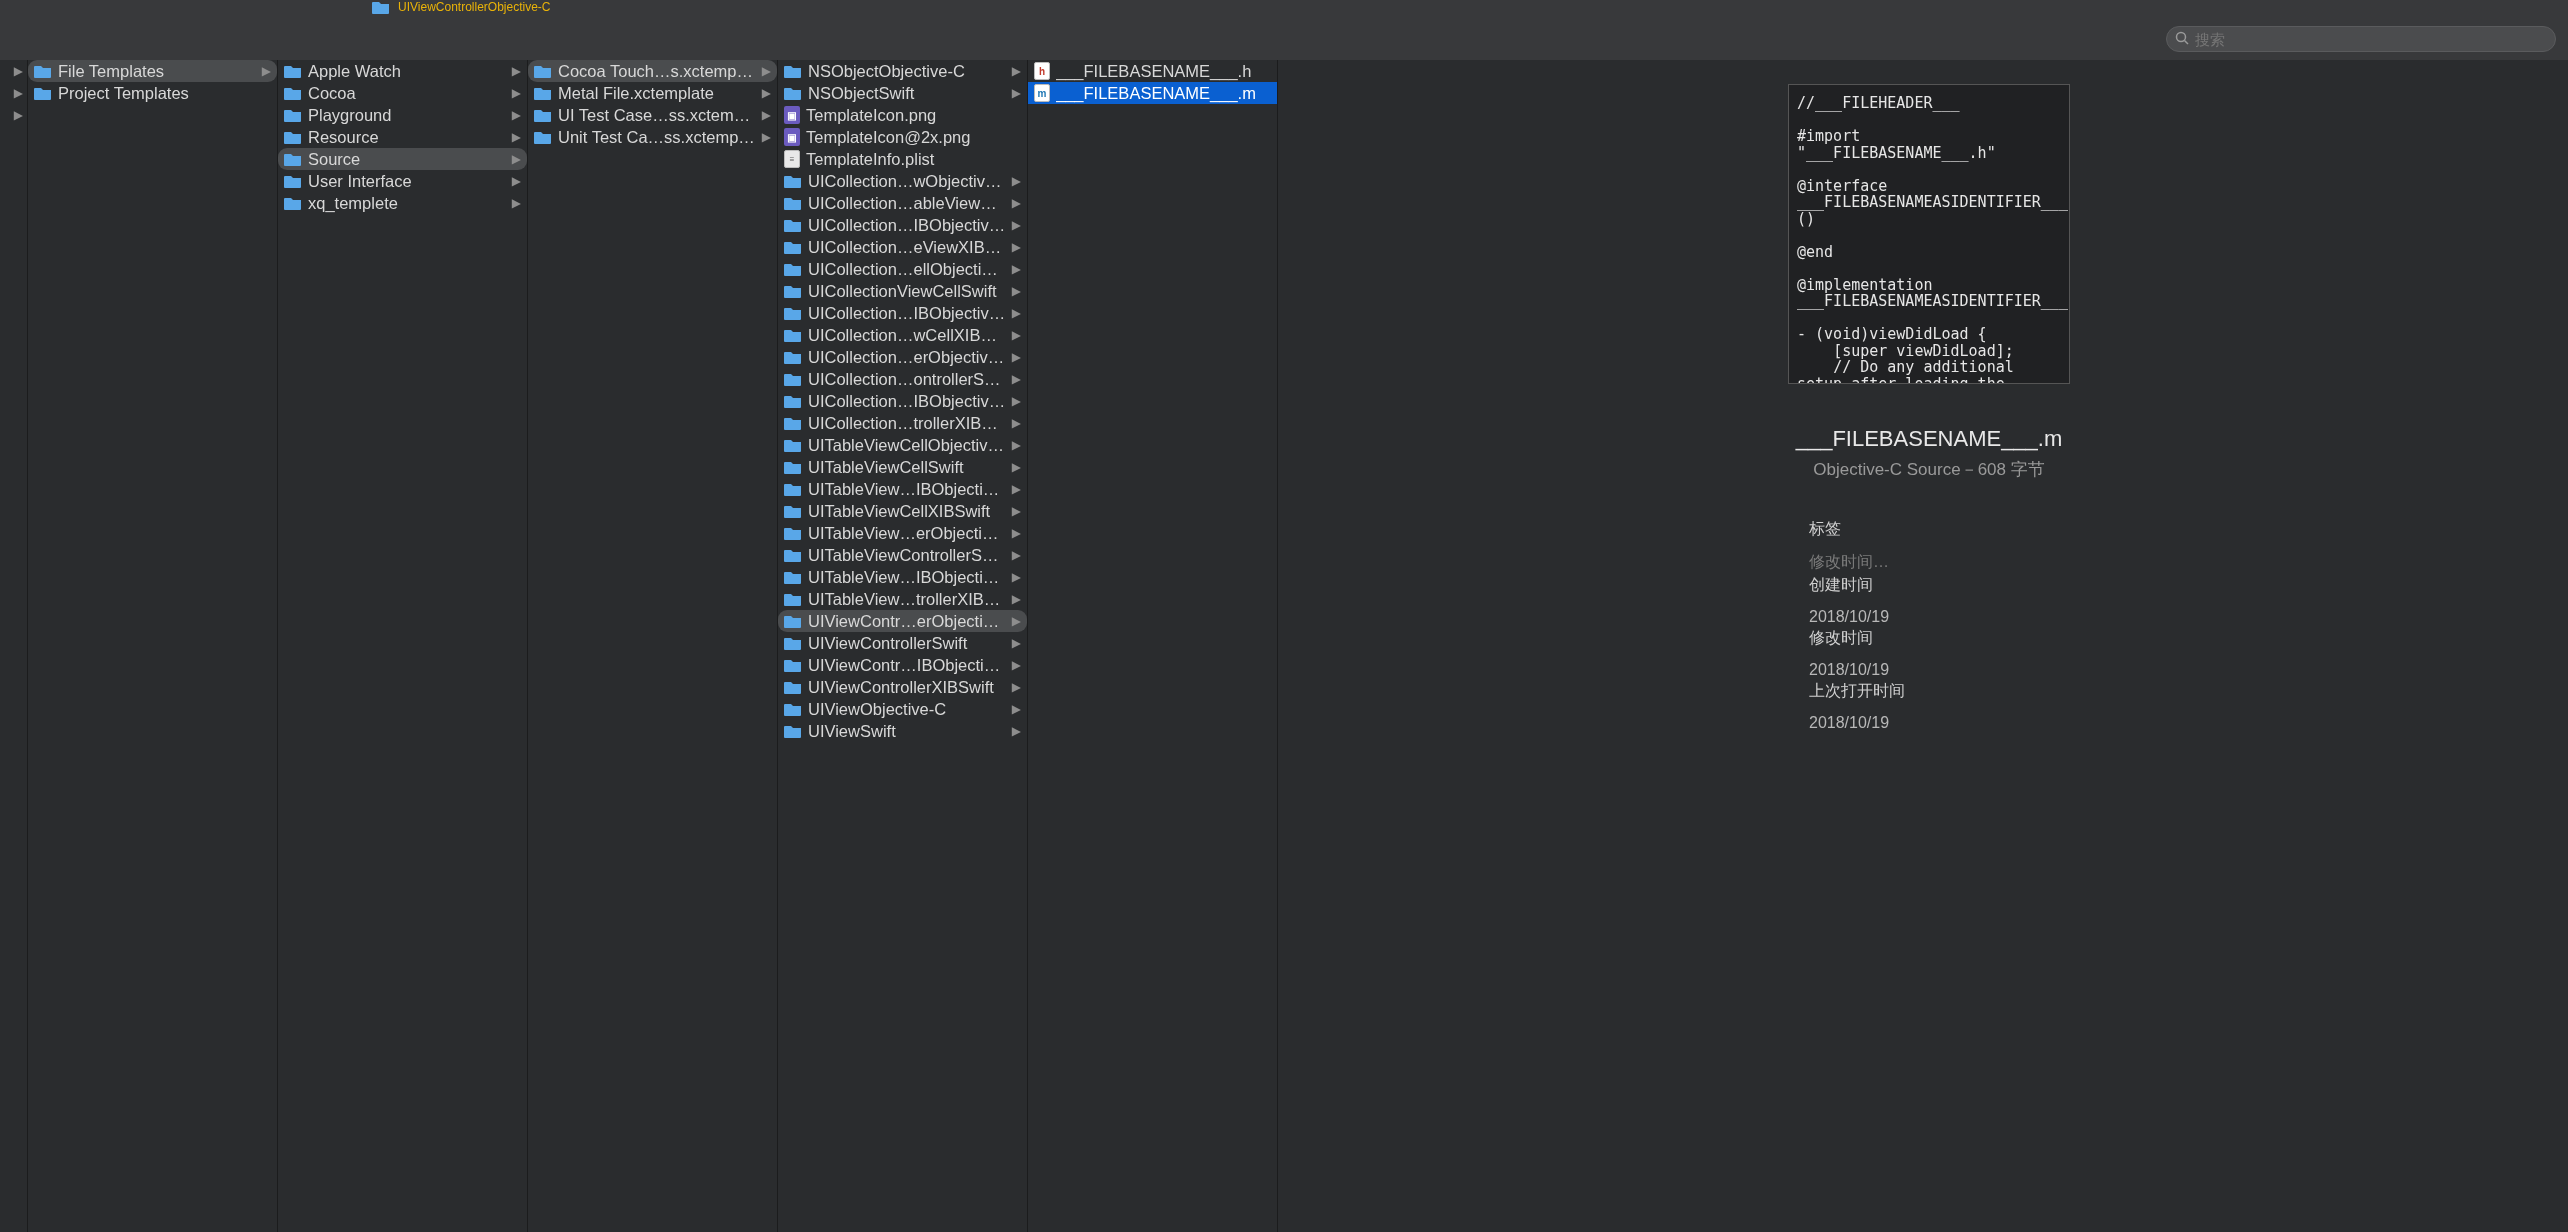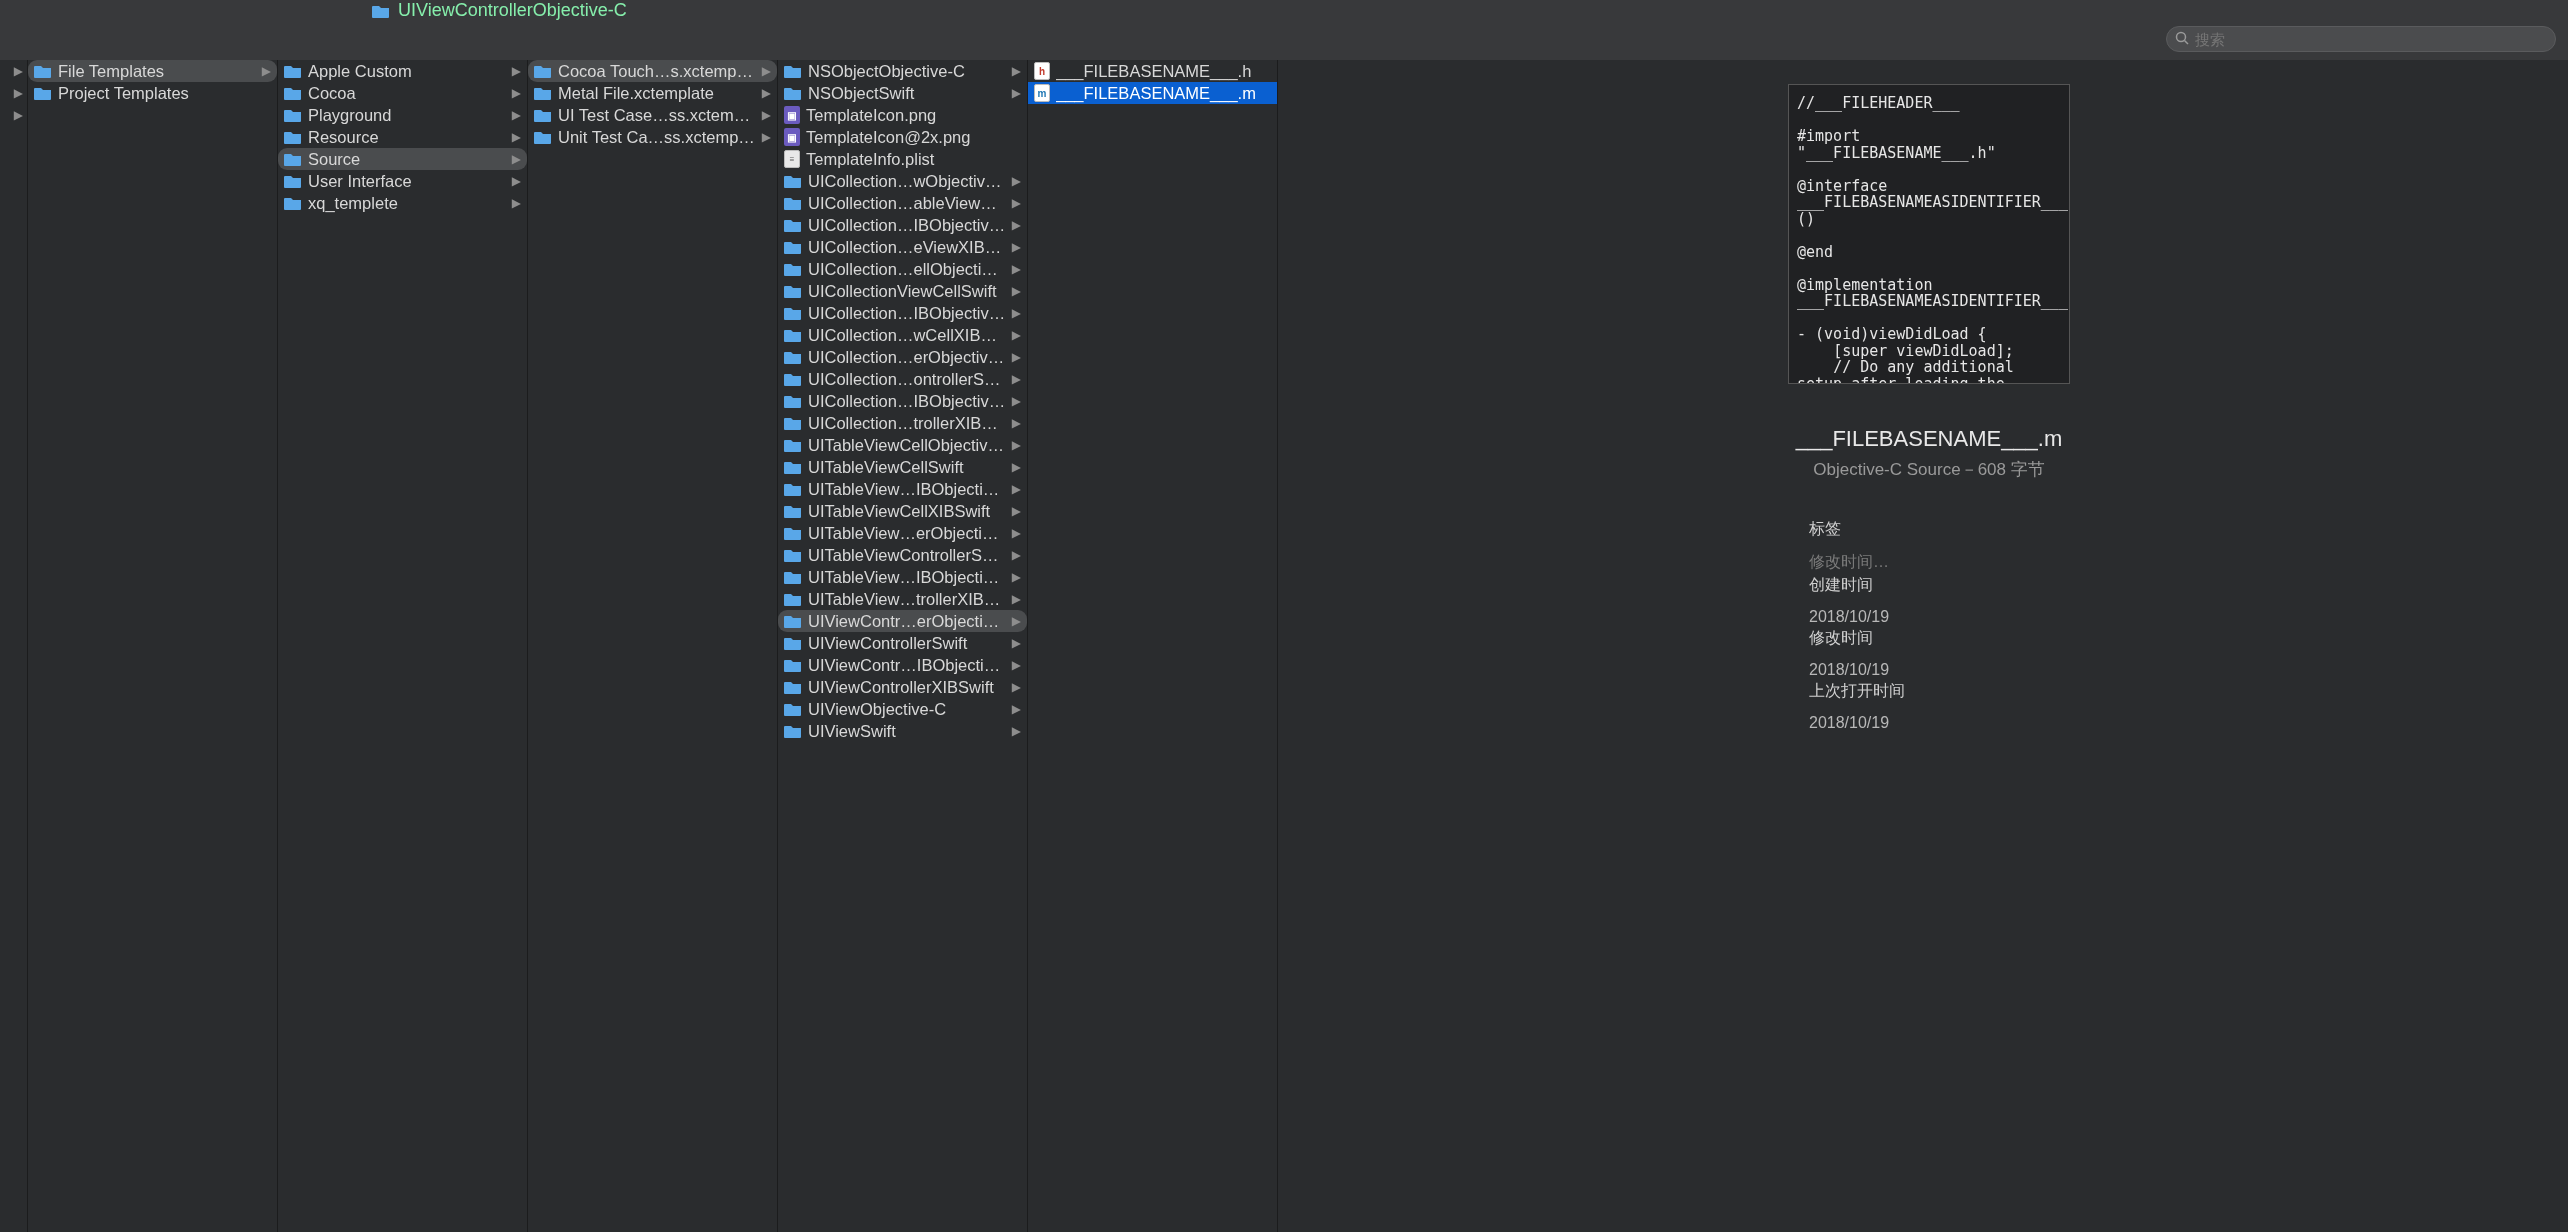--- a/index.html
+++ b/index.html
@@ -1,20 +1,20 @@
 <!DOCTYPE html>
 <html><head>
   <meta charset="utf-8">
   <style>
     * { margin:0; padding:0; box-sizing:border-box; font-family:-apple-system,BlinkMacSystemFont,"Segoe UI",sans-serif; }
     body { background:#2a2c2e; color:#d8d8d8; width:2568px; height:1232px; overflow:hidden; font-size:17px; }
     .toolbar { height:60px; display:flex; align-items:center; padding:0 12px; background:#38393b; position:relative; }
     .path-title { display:flex; align-items:center; gap:8px; position:absolute; left:372px; top:0; }
     .path-title .folder-icon { color:#59a7e8; }
-    .path-title span.lbl { color:#86efac; font-size:18px; }
+    .path-title span.lbl { color:#eab308; font-size:12px; }
     .search-wrap { position:absolute; right:12px; top:26px; width:390px; height:26px; background:#4b4c4e; border-radius:13px; display:flex; align-items:center; padding:0 8px; gap:6px; border:1px solid #5a5b5d; }
     .search-wrap .mag { color:#9a9a9a; font-size:14px; }
     .search-wrap input { flex:1; background:transparent; border:none; outline:none; color:#d8d8d8; font-size:15px; }
     .columns { display:flex; height:calc(100% - 60px); position:relative; }
     .col { border-right:1px solid #1b1c1d; overflow-y:auto; background:#2a2c2e; }
     .col0 { width:28px; }
     .col1 { width:250px; }
     .col2 { width:250px; }
     .col3 { width:250px; }
     .col4 { width:250px; }
@@ -91,21 +91,21 @@
         <span class="label">Project Templates</span>
       </div>
     </div>
   <div class="col col2" id="col2">
       <div class="row">
         <span class="folder-icon">
           <svg viewBox="0 0 18 14">
             <path fill="#59a7e8" d="M1 2h6l2 2h8v9a1 1 0 0 1-1 1H1a1 1 0 0 1-1-1V3a1 1 0 0 1 1-1z"></path>
           </svg>
         </span>
-        <span class="label">Apple Custom</span>
+        <span class="label">Apple Watch</span>
         <span class="chev">▶</span>
       </div>
       <div class="row">
         <span class="folder-icon">
           <svg viewBox="0 0 18 14">
             <path fill="#59a7e8" d="M1 2h6l2 2h8v9a1 1 0 0 1-1 1H1a1 1 0 0 1-1-1V3a1 1 0 0 1 1-1z"></path>
           </svg>
         </span>
         <span class="label">Cocoa</span>
         <span class="chev">▶</span>

